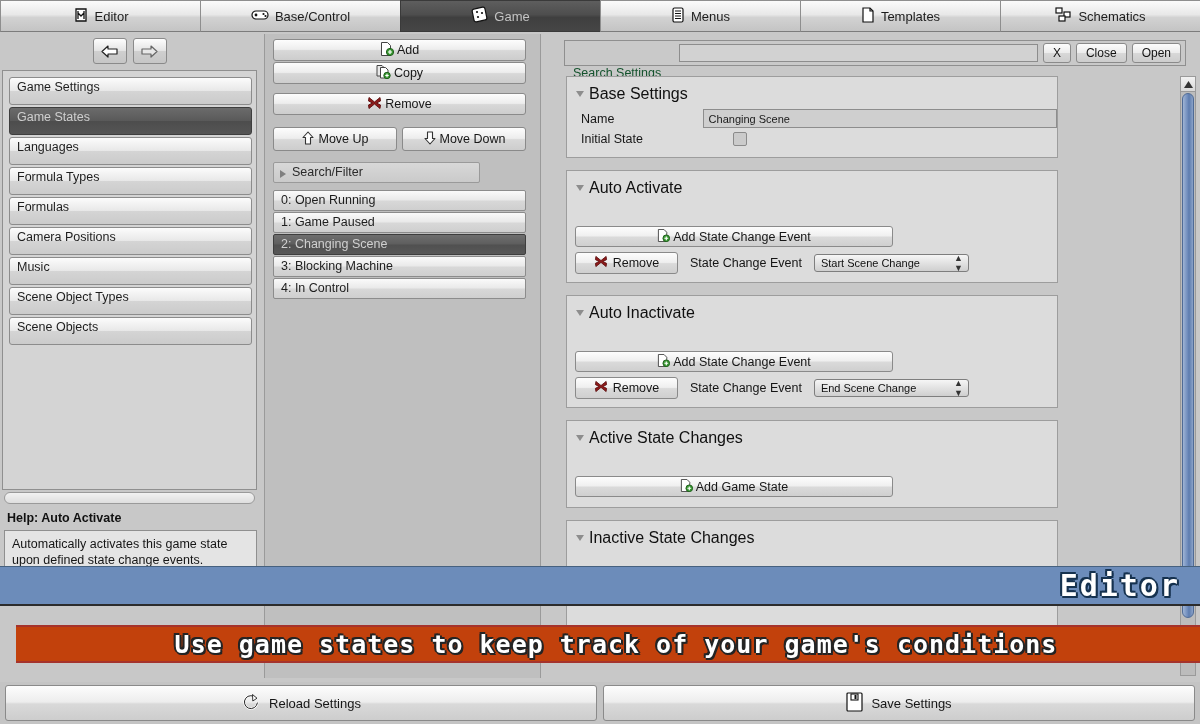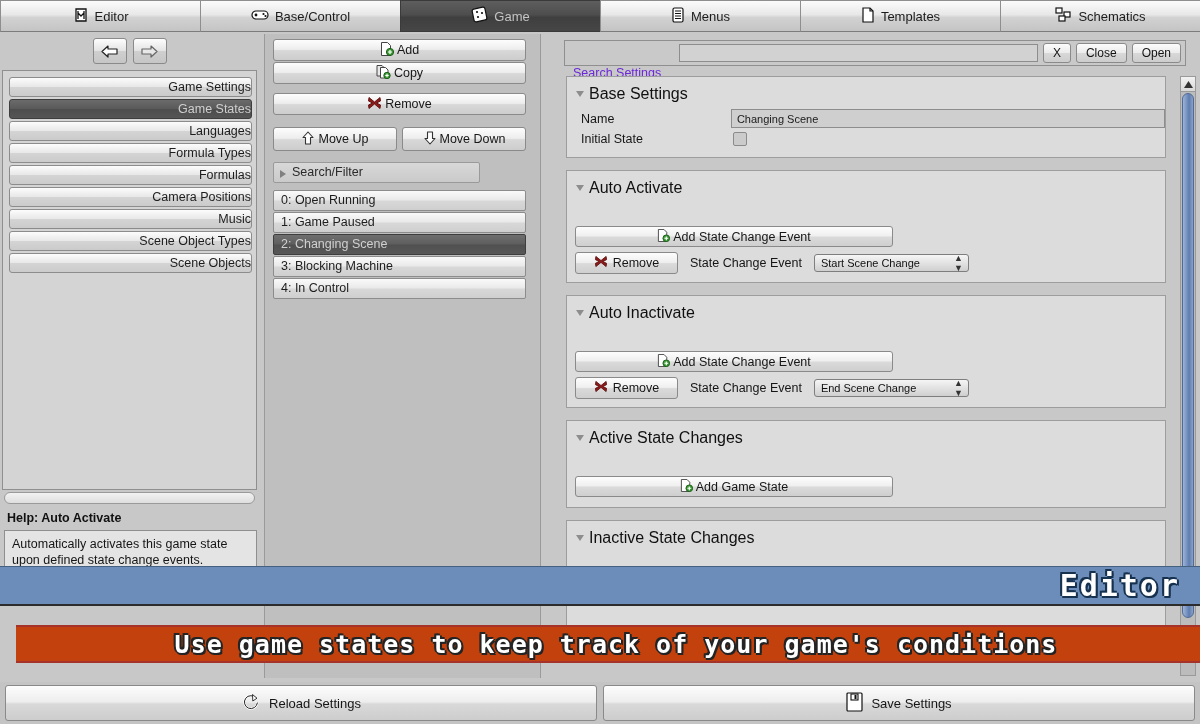--- a/index.html
+++ b/index.html
@@ -40,24 +40,23 @@
     background:#d4d4d4; border:1px solid #8f8f8f;
   }
   .navarrows { position:absolute; left:0; top:4px; width:255px; height:30px;
                display:flex; justify-content:center; gap:6px; }
   .abtn { width:34px; height:26px; border:1px solid #8a8a8a; border-radius:3px;
           background:linear-gradient(180deg,#fdfdfd,#e4e4e4 48%,#cfcfcf 52%,#c6c6c6);
           display:flex; align-items:center; justify-content:center; cursor:pointer; }
 
   .navlist { position:absolute; left:6px; top:6px; width:243px; }
   .navitem {
-    height:20px; margin-bottom:2px; border:1px solid #8c8c8c; border-radius:3px;
+    height:28px; margin-bottom:2px; border:1px solid #8c8c8c; border-radius:3px;
     font-size:12.5px; color:#1d1d1d; line-height:18px; padding-left:7px; cursor:pointer;
     background:linear-gradient(180deg,#fcfcfc,#e8e8e8 48%,#d4d4d4 52%,#cbcbcb);
-    text-align:right;
   }
   .navitem.sel {
     background:linear-gradient(180deg,#6b6b6b,#5a5a5a 48%,#4d4d4d 52%,#555);
     color:#cfcfcf; border-color:#3e3e3e;
   }
 
   .helpbarsplit { position:absolute; left:2px; top:458px; width:251px; height:12px;
      border:1px solid #9a9a9a; border-radius:6px;
      background:linear-gradient(180deg,#f2f2f2,#dedede); }
   .helptitle { position:absolute; left:5px; top:477px; font-size:12.5px; font-weight:bold; color:#111; }
@@ -84,29 +83,29 @@
   .filterrow { position:absolute; left:8px; top:128px; width:207px; height:21px;
     border:1px solid #9a9a9a; border-radius:2px;
     background:linear-gradient(180deg,#d8d8d8,#cacaca);
     font-size:12.5px; color:#2a2a2a; line-height:19px; padding-left:18px; cursor:pointer;}
   .filterrow .tri { position:absolute; left:6px; top:7px; width:0;height:0;
      border-left:6px solid #808080; border-top:4px solid transparent; border-bottom:4px solid transparent;}
 
   
   .searchbar { position:absolute; left:14px; top:6px; width:622px; height:26px;
      border:1px solid #8f8f8f; background:#c9c9c9; display:flex; align-items:center; padding:0 4px; gap:5px;}
-  .searchbar .lbl { font-size:12.5px; color:#6d28d9; width:105px; padding-left:4px;margin-top:40px;}
+  .searchbar .lbl { font-size:12.5px; color:#14532d; width:105px; padding-left:4px;margin-top:40px;}
   .searchinput { flex:1; height:18px; background:#d2d2d2; border:1px solid #8d8d8d;
      font-size:12px; color:#333; padding:0 4px; }
   .sbtn { height:20px; border:1px solid #8a8a8a; border-radius:3px; font-size:12px;
      padding:0 9px; line-height:18px; color:#141414; cursor:pointer;
      background:linear-gradient(180deg,#fcfcfc,#ececec 48%,#d8d8d8 52%,#cdcdcd);}
 
   .scrollhost { position:absolute; left:14px; top:42px; width:622px; height:600px; overflow:hidden; }
-  .section { position:relative; margin:0 0 12px 2px; width:600px;
+  .section { position:relative; margin:0 0 12px 2px; width:492px;
      background:#dcdcdc; border:1px solid #9d9d9d; }
   .sechead { font-size:16px; color:#101010; padding:8px 0 4px 22px; position:relative; }
   .sechead .tri { position:absolute; left:9px; top:14px; width:0;height:0;
      border-top:6px solid #8d8d8d; border-left:4.5px solid transparent; border-right:4.5px solid transparent;}
   .row { display:flex; align-items:center; padding:2px 0 2px 14px; font-size:12.5px; color:#151515;}
   .row .k { width:152px; }
   .txtfield { height:19px; background:#cfcfcf; border:1px solid #8d8d8d; font-size:11px;
      color:#1a1a1a; padding:1px 5px; }
   .chk { width:14px; height:14px; background:#cbcbcb; border:1px solid #8b8b8b; border-radius:2px; cursor:pointer;}
   .wbtn { height:21px; border:1px solid #8a8a8a; border-radius:3px; cursor:pointer;

